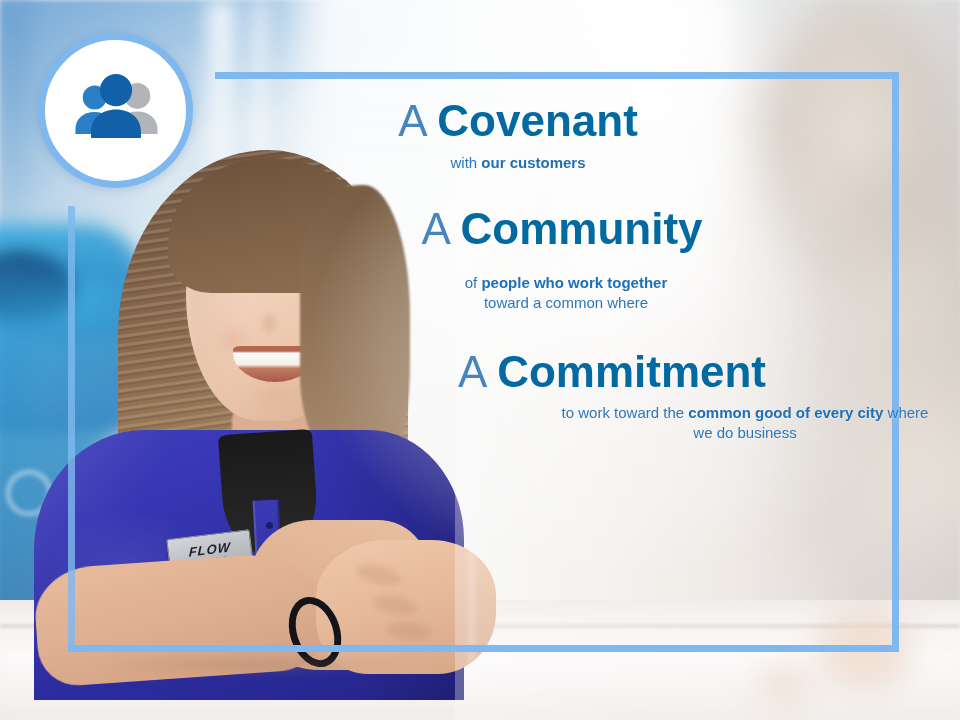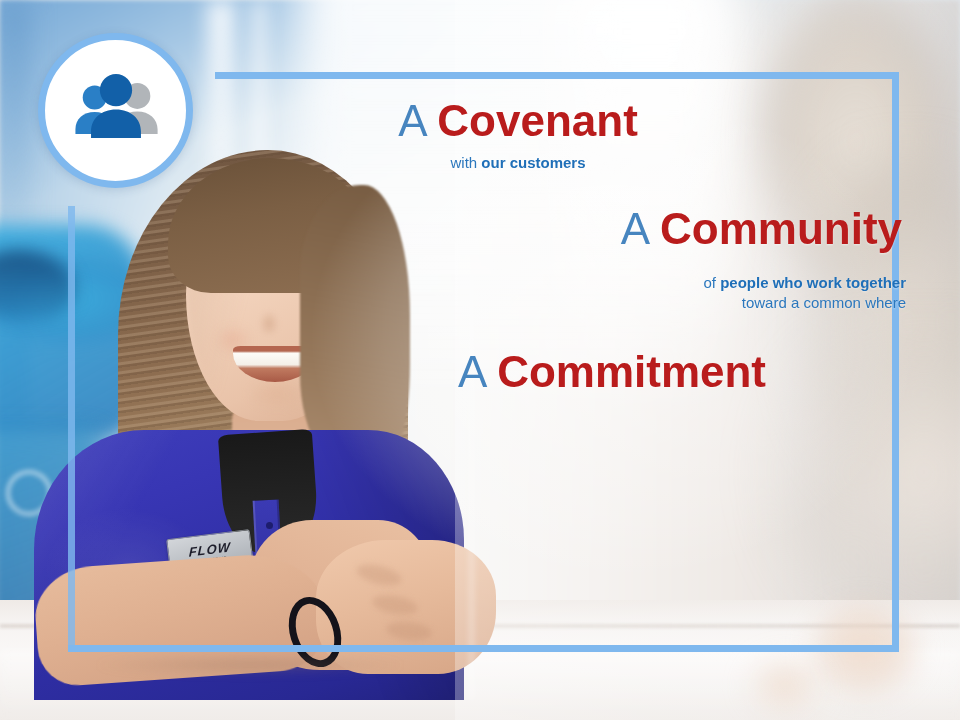--- a/index.html
+++ b/index.html
@@ -395,36 +395,36 @@
   .principle{ margin-top:18px; }
   .p-title{
     font-family:"Liberation Sans", sans-serif;
     font-size:44px;
     line-height:1.06;
     color:#2B77BD;
     text-shadow:0 1px 2px rgba(255,255,255,.5);
     white-space:nowrap;
   }
   .p-title .art{ font-weight:400; color:#4785BF; }
-  .p-title .word{ font-weight:700; color:#b91c1c; }
+  .p-title .word{ font-weight:700; color:#0369a1; }
 
   .p-sub{
     font-family:"Liberation Sans", sans-serif;
     font-size:15px;
     line-height:1.32;
     color:#2B77BD;
     font-weight:400;
     margin-top:8px;
     text-shadow:0 1px 2px rgba(255,255,255,.45);
   }
   .p-sub b{ font-weight:700; color:#1F6FB8; }
 
   
   #principle-covenant   { text-align:center; transform:translateX(-22px); margin-top:14px; }
-  #principle-community  { text-align:right; transform:translateX(22px);  margin-top:34px; }
+  #principle-community  { text-align:center; transform:translateX(22px);  margin-top:34px; }
   #principle-commitment { text-align:center; transform:translateX(72px);  margin-top:36px; }
 
   #principle-community  .p-sub{ transform:translateX(4px);margin-top:20px; }
   #principle-commitment .p-sub{ transform:translateX(-12px); width:390px; margin-left:auto; margin-right:0; }
 </style>
 </head>
 <body>
 
 <div id="stage">
 
@@ -544,16 +544,22 @@
         <b>people who work together</b><br>
         <span>toward a common where</span>
       </div>
     </div>
 
     <div class="principle" id="principle-commitment">
       <div class="p-title">
         <span class="art">A</span>
         <span class="word">Commitment</span>
       </div>
+      <div class="p-sub">
+        <span>to work toward the</span>
+        <b>common good of every city</b>
+        <span>where</span>
+        <span>we do business</span>
+      </div>
     </div>
 
   </div>
 </div>
 
 </body></html>

